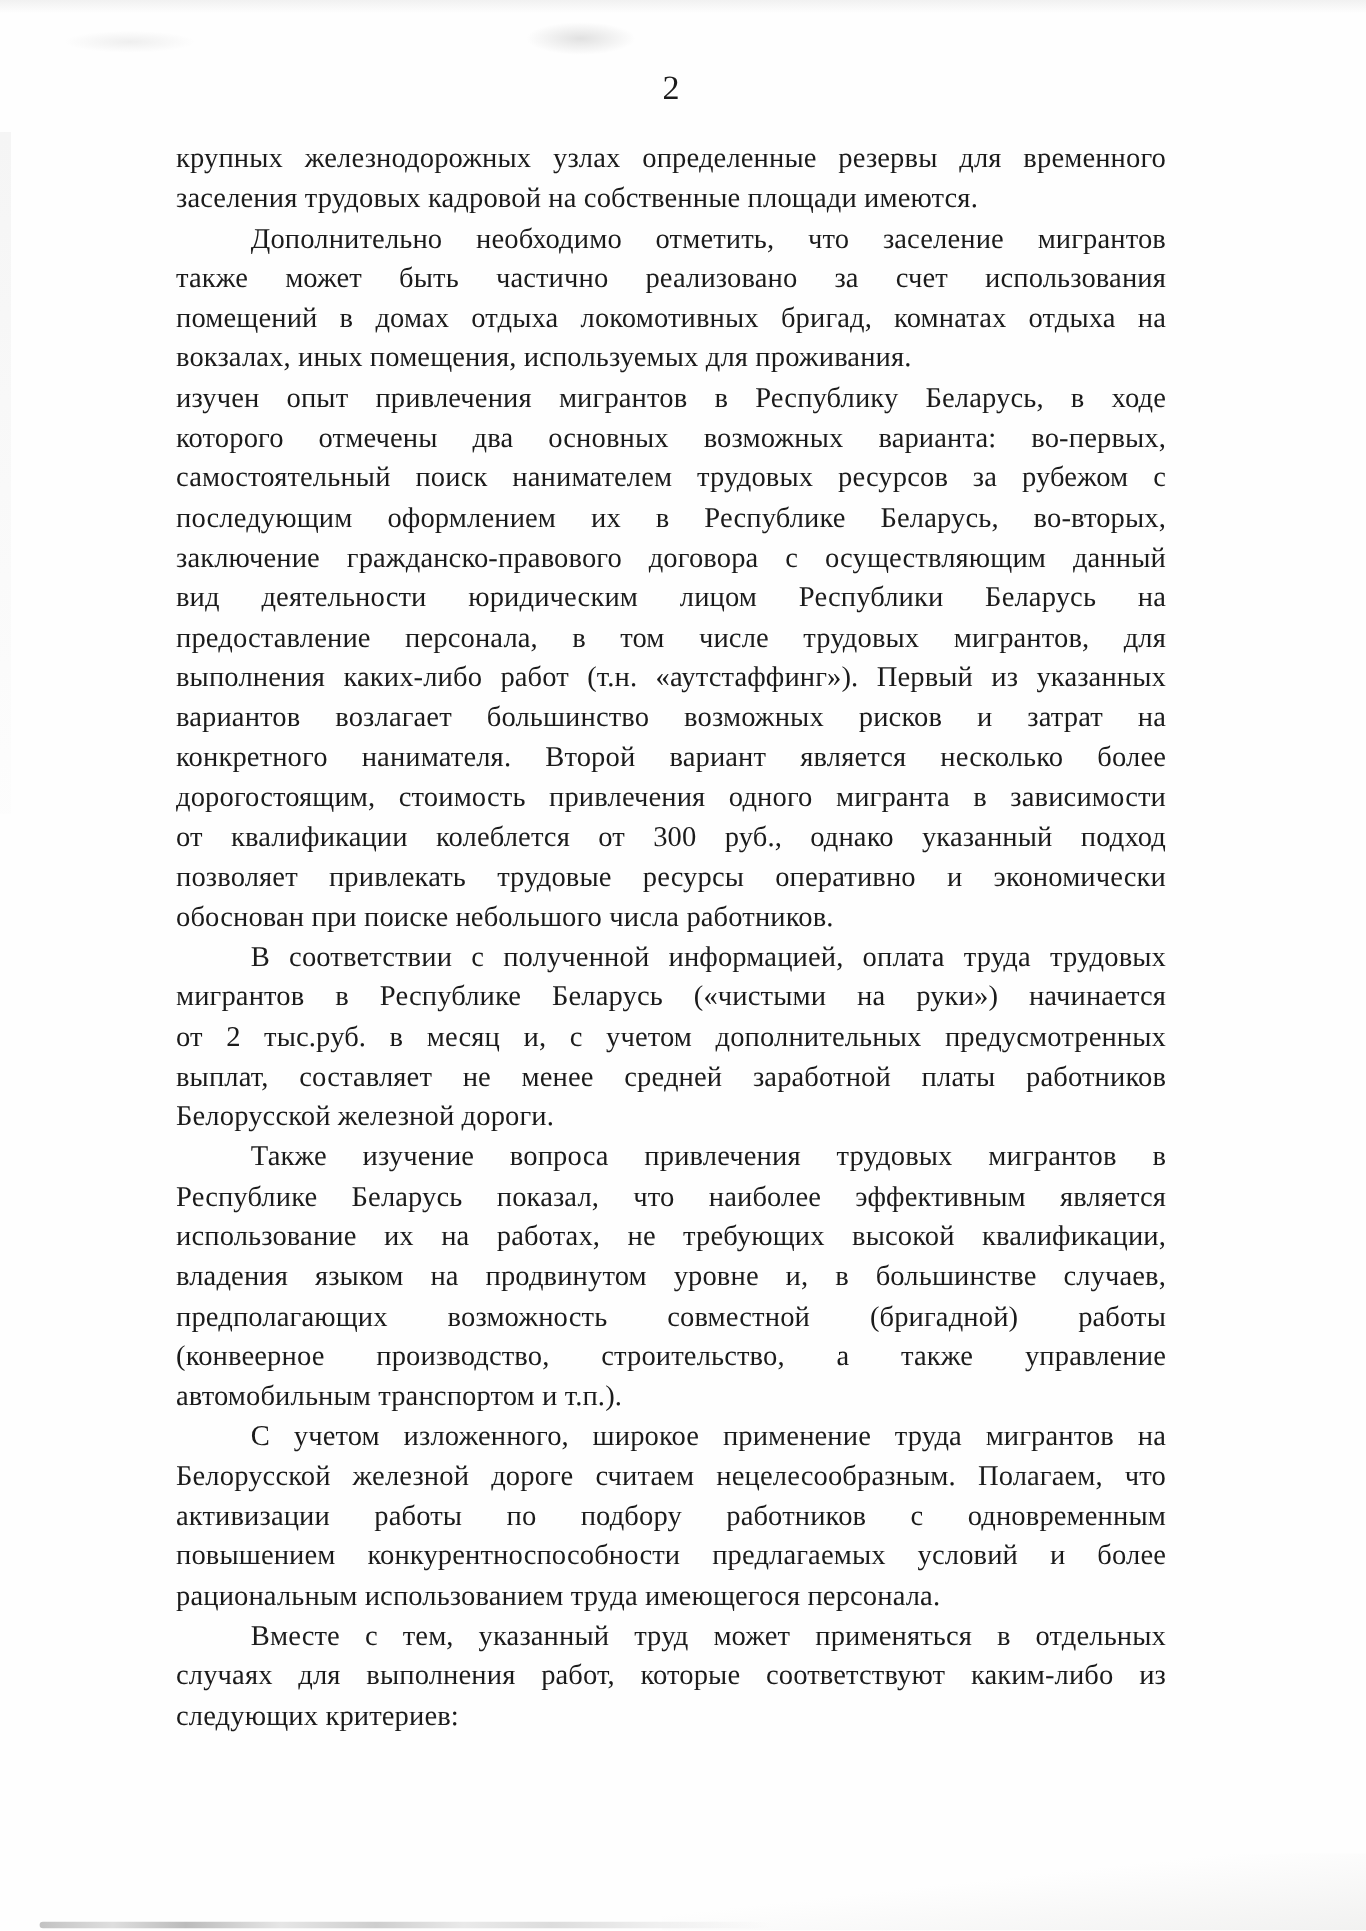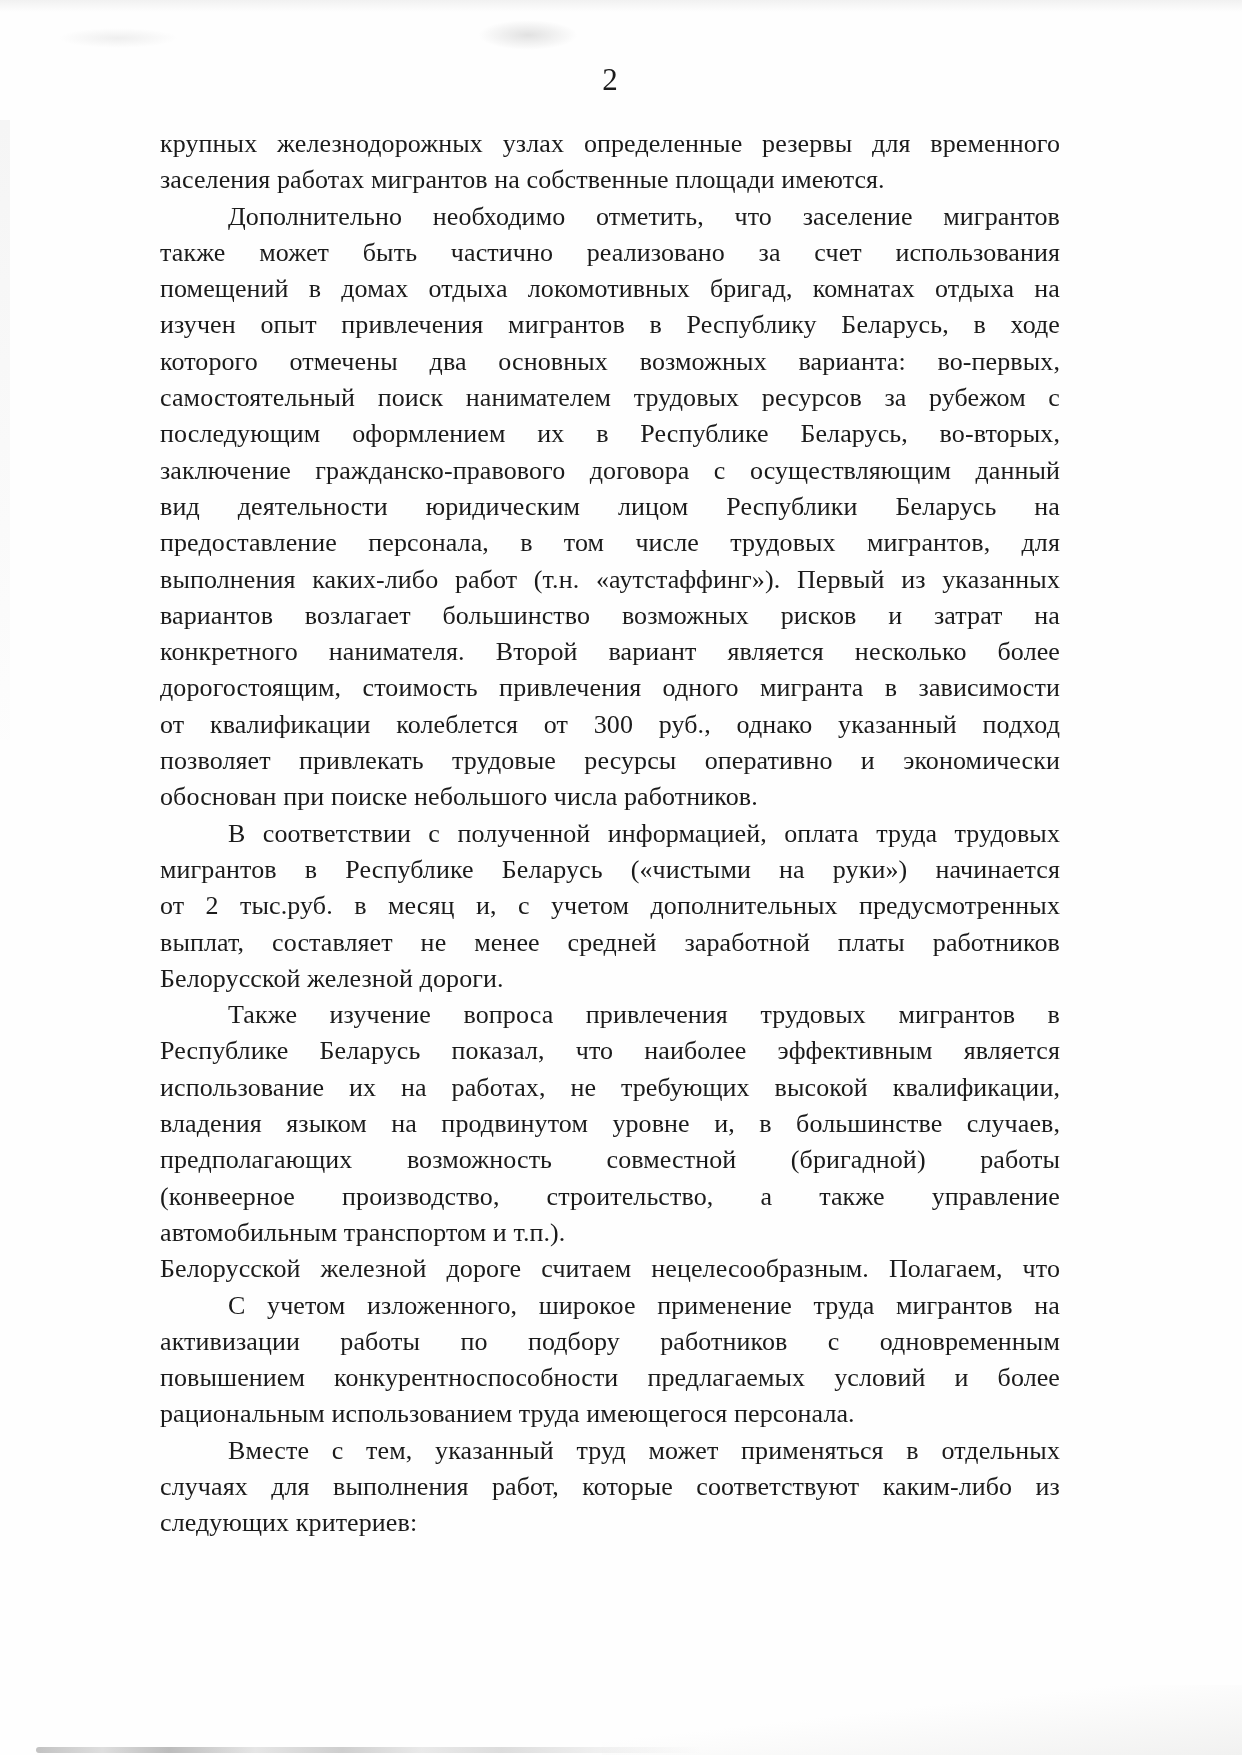--- a/index.html
+++ b/index.html
@@ -87,26 +87,27 @@
   <div class="artifact smudge-top-center"></div>
   <div class="artifact left-edge-shade"></div>
   <div class="artifact bottom-right-shade"></div>
   <div class="artifact bottom-strip"></div>
 
   <div class="content">
     <div class="page-number">2</div>
     <div id="doc-body">
         <div class="paragraph">
           <div class="ln">крупных железнодорожных узлах определенные резервы для временного</div>
-          <div class="ln last">заселения работах мигрантов на собственные площади имеются.</div>
+          <div class="ln last">заселения трудовых кадровой на собственные площади имеются.</div>
         </div>
         <div class="paragraph">
           <div class="ln indent">Дополнительно необходимо отметить, что заселение мигрантов</div>
           <div class="ln">также может быть частично реализовано за счет использования</div>
           <div class="ln">помещений в домах отдыха локомотивных бригад, комнатах отдыха на</div>
+          <div class="ln last">вокзалах, иных помещения, используемых для проживания.</div>
         </div>
         <div class="paragraph">
           <div class="ln">изучен опыт привлечения мигрантов в Республику Беларусь, в ходе</div>
           <div class="ln">которого отмечены два основных возможных варианта: во-первых,</div>
           <div class="ln">самостоятельный поиск нанимателем трудовых ресурсов за рубежом с</div>
           <div class="ln">последующим оформлением их в Республике Беларусь, во-вторых,</div>
           <div class="ln">заключение гражданско-правового договора с осуществляющим данный</div>
           <div class="ln">вид деятельности юридическим лицом Республики Беларусь на</div>
           <div class="ln">предоставление персонала, в том числе трудовых мигрантов, для</div>
           <div class="ln">выполнения каких-либо работ (т.н. «аутстаффинг»). Первый из указанных</div>
@@ -127,22 +128,22 @@
         <div class="paragraph">
           <div class="ln indent">Также изучение вопроса привлечения трудовых мигрантов в</div>
           <div class="ln">Республике Беларусь показал, что наиболее эффективным является</div>
           <div class="ln">использование их на работах, не требующих высокой квалификации,</div>
           <div class="ln">владения языком на продвинутом уровне и, в большинстве случаев,</div>
           <div class="ln">предполагающих возможность совместной (бригадной) работы</div>
           <div class="ln">(конвеерное производство, строительство, а также управление</div>
           <div class="ln last">автомобильным транспортом и т.п.).</div>
         </div>
         <div class="paragraph">
+          <div class="ln indent">С учетом изложенного, широкое применение труда мигрантов на</div>
           <div class="ln">Белорусской железной дороге считаем нецелесообразным. Полагаем, что</div>
-          <div class="ln indent">С учетом изложенного, широкое применение труда мигрантов на</div>
           <div class="ln">активизации работы по подбору работников с одновременным</div>
           <div class="ln">повышением конкурентноспособности предлагаемых условий и более</div>
           <div class="ln last">рациональным использованием труда имеющегося персонала.</div>
         </div>
         <div class="paragraph">
           <div class="ln indent">Вместе с тем, указанный труд может применяться в отдельных</div>
           <div class="ln">случаях для выполнения работ, которые соответствуют каким-либо из</div>
           <div class="ln last">следующих критериев:</div>
         </div>
       </div>

